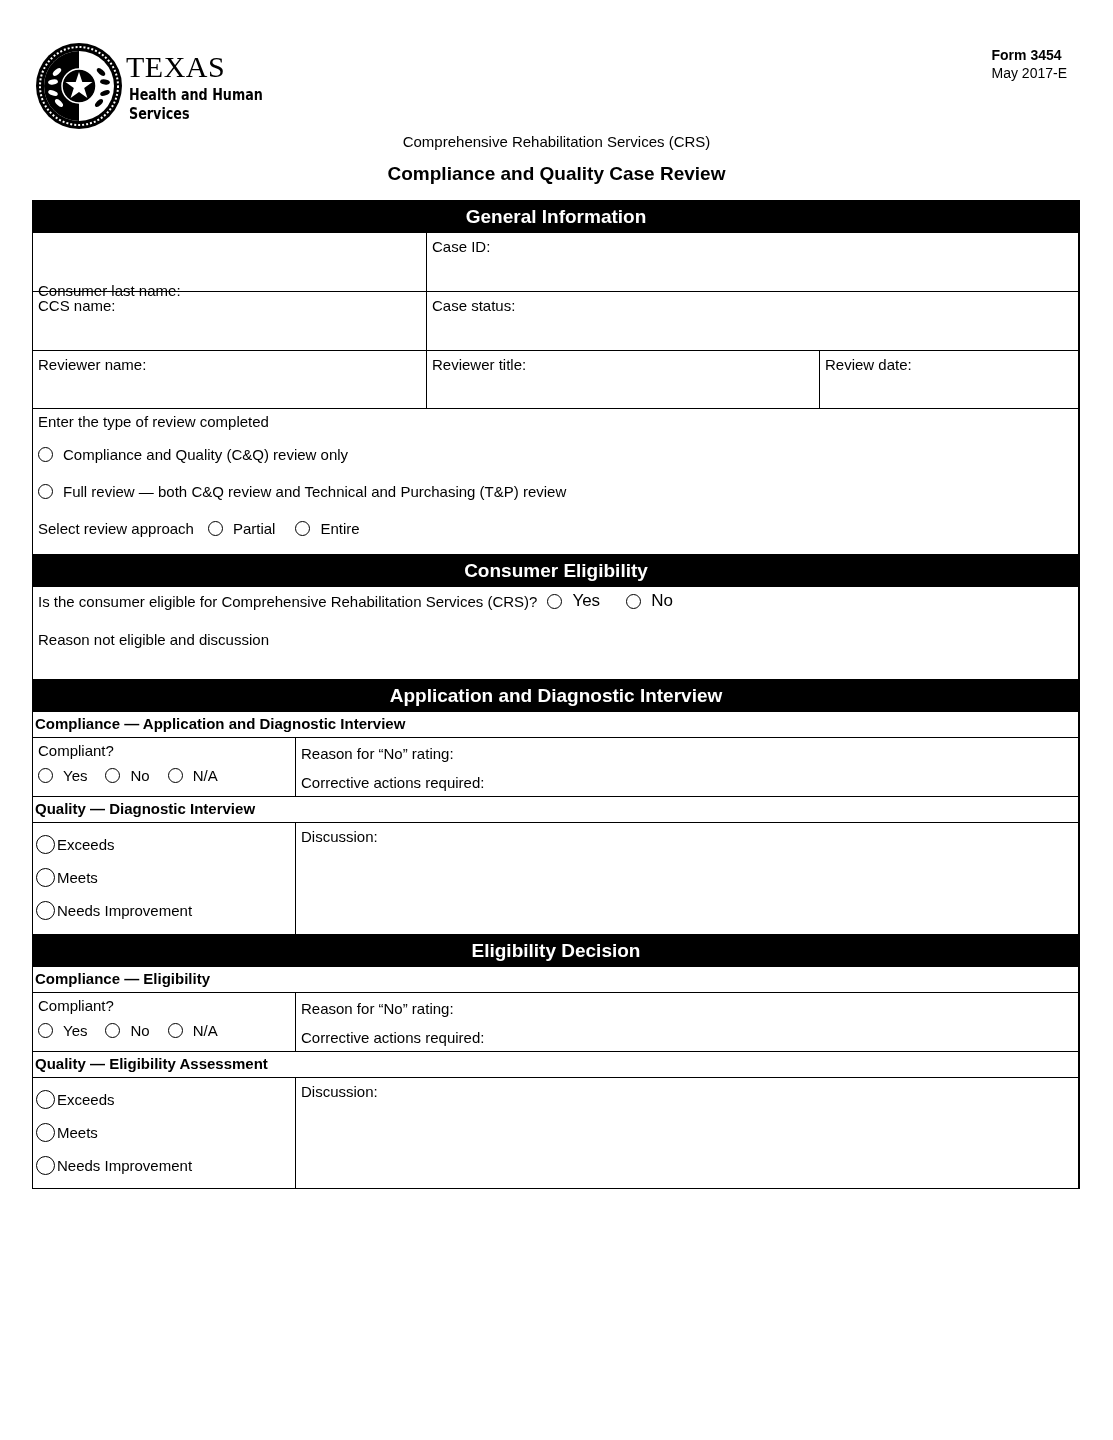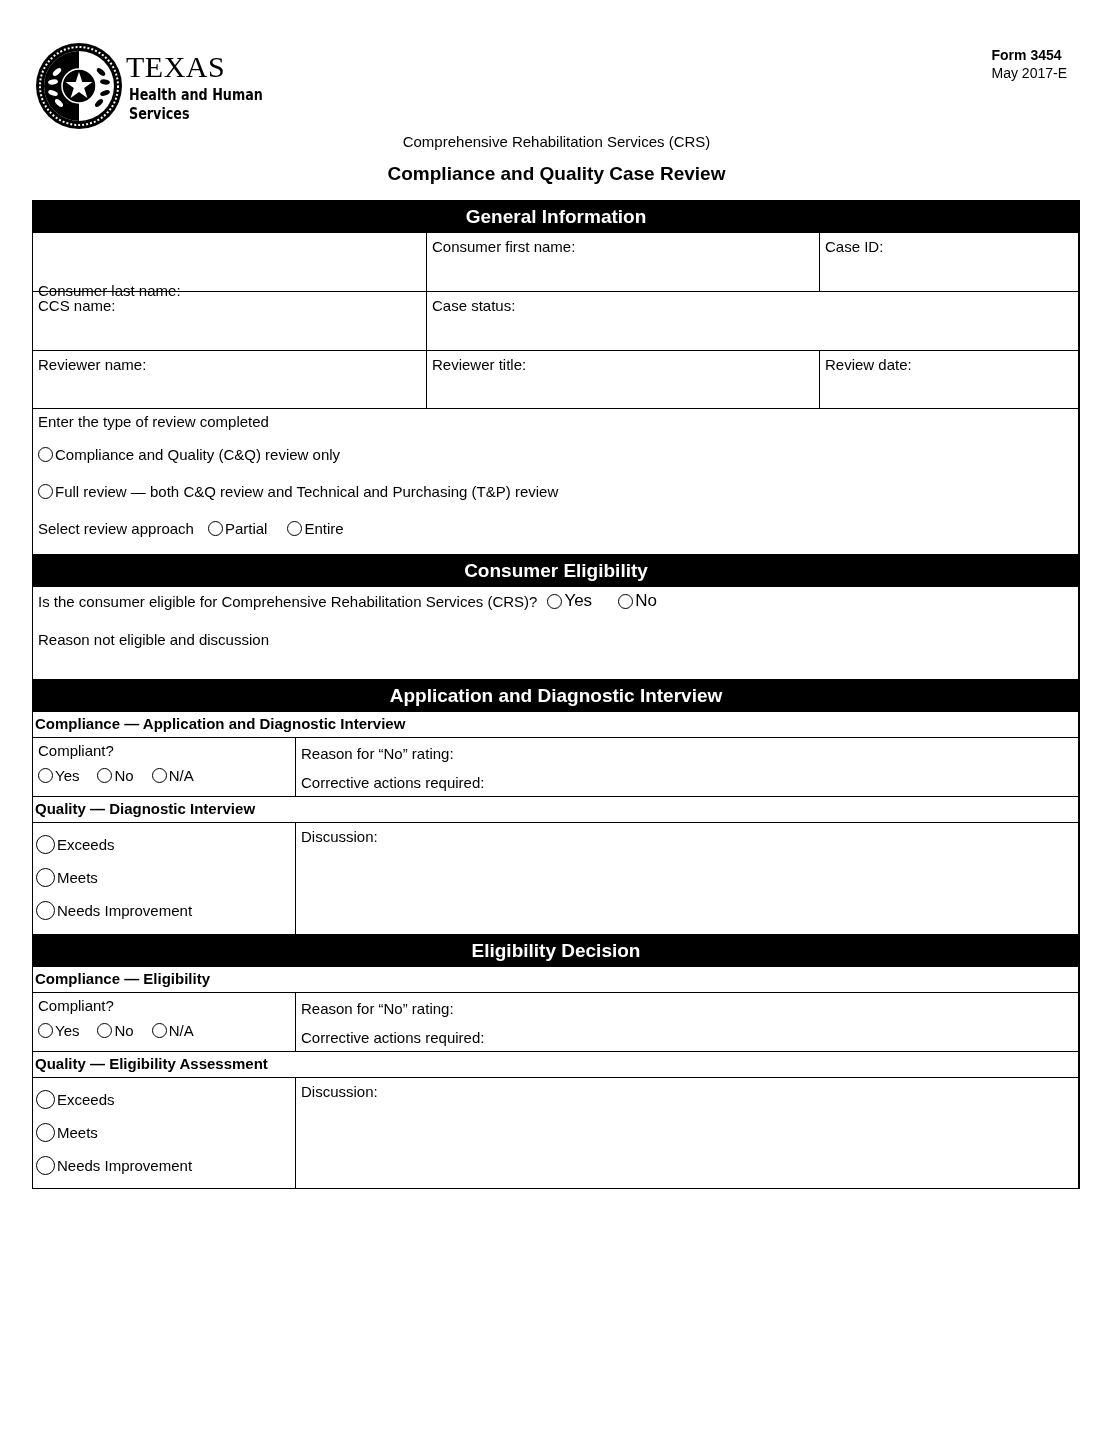--- a/index.html
+++ b/index.html
@@ -19,21 +19,21 @@
   
   .form { left: 32px; top: 200px; width: 1048px; }
   .bar { background: #000; color: #fff; font-weight: bold; font-size: 19px; text-align: center; height: 33px; line-height: 33px; }
   .row { display: flex; border-left: 1px solid #000; border-right: 2px solid #000; border-bottom: 1px solid #000; box-sizing: border-box; }
   .cell { box-sizing: border-box; padding: 5px 5px; font-size: 15px; }
   .cell + .cell { border-left: 1px solid #000; }
   .lbl { display: block; }
   .sub { font-weight: bold; font-size: 15px; padding: 3px 2px; height: 26px; box-sizing: border-box; border-left: 1px solid #000; border-right: 2px solid #000; border-bottom: 1px solid #000; }
 
   .radio { display: inline-block; width: 15px; height: 15px; border: 1.2px solid #000; border-radius: 50%; box-sizing: border-box; vertical-align: -2px; cursor: pointer; }
-  .opt { display: inline-flex; align-items: center; gap: 2px; cursor: pointer; }
+  .opt { display: inline-flex; align-items: center; gap: 10px; cursor: pointer; }
   .opt-tight { display: flex; align-items: center; gap: 2px; cursor: pointer; }
   .opt-tight .radio { width: 19px; height: 19px; }
   .line { height: 37px; display: flex; align-items: center; }
 </style>
 </head>
 <body>
 
 <svg class="abs logo" viewBox="0 0 88 88">
   <circle cx="44" cy="44" r="43" fill="#000"></circle>
   <circle cx="44" cy="44" r="39" fill="none" stroke="#fff" stroke-width="2" stroke-dasharray="2 2"></circle>
@@ -66,23 +66,20 @@
 <div class="abs subtitle">Comprehensive Rehabilitation Services (CRS)</div>
 <div class="abs title">Compliance and Quality Case Review</div>
 
 <div class="abs form">
 
   <div class="bar">General Information</div>
   <div class="row" style="height:59px;">
     <div class="cell" style="width:393px;margin-top:44px;">
         <span class="lbl">Consumer last name:</span>
       </div>
-    <div class="cell" style="width:393px;">
-        <span class="lbl">Consumer first name:</span>
-      </div>
     <div class="cell" style="flex:1;">
         <span class="lbl">Case ID:</span>
       </div>
   </div>
   <div class="row" style="height:59px;">
     <div class="cell" style="width:393px;">
         <span class="lbl">CCS name:</span>
       </div>
     <div class="cell" style="flex:1;">
         <span class="lbl">Case status:</span>

